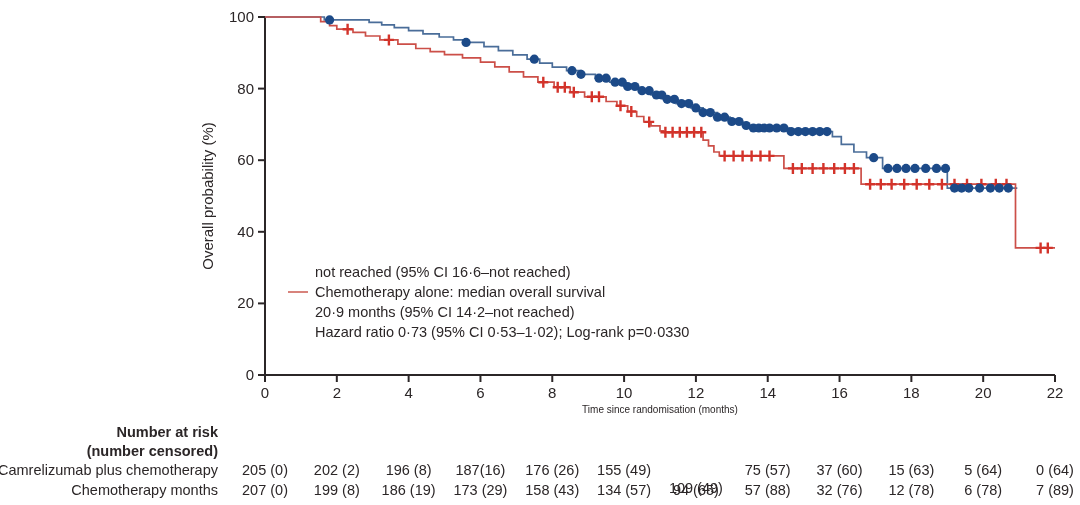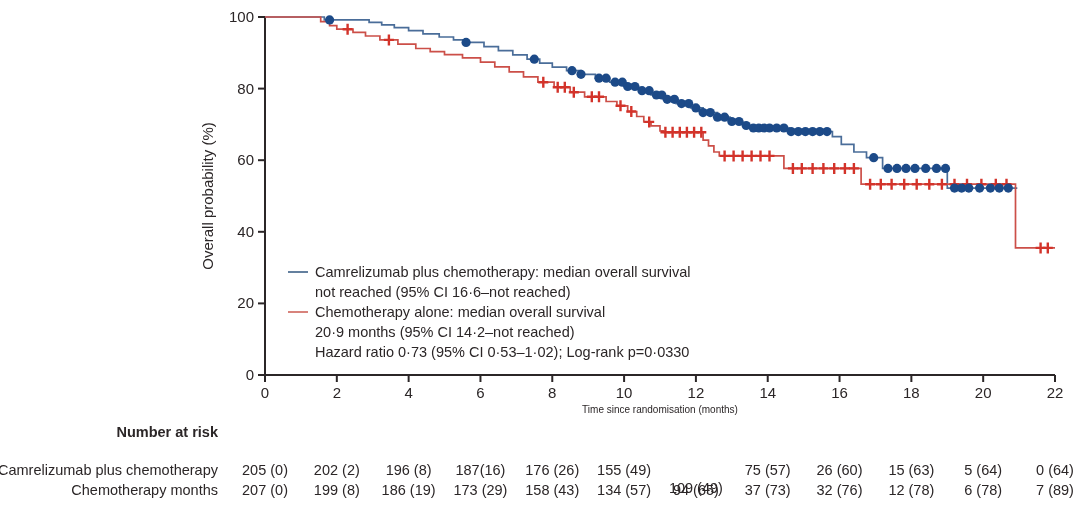--- a/index.html
+++ b/index.html
@@ -179,61 +179,58 @@
         <circle cx="999.3" cy="188.1" r="4.6" fill="#1c4a88"></circle>
         <circle cx="1008.3" cy="188.1" r="4.6" fill="#1c4a88"></circle>
       </g>
     </svg>
 
   <div class="y-axis-title">Overall probability (%)</div>
   <div class="x-axis-title">Time since randomisation (months)</div>
 
   <div class="legend">
     <div class="lrow">
-      <span class="lswatch" id="swatch-blue" style="background: rgb(100, 128, 159);"></span>
-      <span>Camrelizumab plus chemotherapy: median overall survival</span>
-    </div>
-    <div class="lrow">
       <span>not reached (95% CI 16·6–not reached)</span>
     </div>
     <div class="lrow">
       <span class="lswatch" id="swatch-red" style="background: rgb(216, 131, 124);"></span>
       <span>Chemotherapy alone: median overall survival</span>
     </div>
     <div class="lrow">
       <span>20·9 months (95% CI 14·2–not reached)</span>
     </div>
     <div class="lrow">
       <span>Hazard ratio 0·73 (95% CI 0·53–1·02); Log-rank p=0·0330</span>
     </div>
   </div>
 
   <div class="risk-table" id="risk-table">
     <div class="rt-label rt-bold" style="top:423px;">Number at risk</div>
+    <div class="rt-label rt-bold" style="top:442px;">(number censored)</div>
     <div class="rt-label" style="top:461px;">Camrelizumab plus chemotherapy</div>
     <div class="rt-label" style="top:481px;">Chemotherapy months</div>
   <span class="rt-cell" style="left: 265px; top: 461px;">205 (0)</span>
       <span class="rt-cell" style="left: 336.818px; top: 461px;">202 (2)</span>
       <span class="rt-cell" style="left: 408.636px; top: 461px;">196 (8)</span>
       <span class="rt-cell" style="left: 480.455px; top: 461px;">187(16)</span>
       <span class="rt-cell" style="left: 552.273px; top: 461px;">176 (26)</span>
       <span class="rt-cell" style="left: 624.091px; top: 461px;">155 (49)</span>
       <span class="rt-cell" style="left: 695.909px; top: 479px;">109 (49)</span>
       <span class="rt-cell" style="left: 767.727px; top: 461px;">75 (57)</span>
-      <span class="rt-cell" style="left: 839.545px; top: 461px;">26 (60)</span>
+      <span class="rt-cell" style="left: 839.545px; top: 461px;">37 (60)</span>
       <span class="rt-cell" style="left: 911.364px; top: 461px;">15 (63)</span>
       <span class="rt-cell" style="left: 983.182px; top: 461px;">5 (64)</span>
       <span class="rt-cell" style="left: 1055px; top: 461px;">0 (64)</span>
       <span class="rt-cell" style="left: 265px; top: 481px;">207 (0)</span>
       <span class="rt-cell" style="left: 336.818px; top: 481px;">199 (8)</span>
       <span class="rt-cell" style="left: 408.636px; top: 481px;">186 (19)</span>
       <span class="rt-cell" style="left: 480.455px; top: 481px;">173 (29)</span>
       <span class="rt-cell" style="left: 552.273px; top: 481px;">158 (43)</span>
       <span class="rt-cell" style="left: 624.091px; top: 481px;">134 (57)</span>
       <span class="rt-cell" style="left: 695.909px; top: 481px;">94 (65)</span>
-      <span class="rt-cell" style="left: 767.727px; top: 481px;">37 (73)</span>
+      <span class="rt-cell" style="left: 767.727px; top: 481px;">57 (88)</span>
       <span class="rt-cell" style="left: 839.545px; top: 481px;">32 (76)</span>
       <span class="rt-cell" style="left: 911.364px; top: 481px;">12 (78)</span>
       <span class="rt-cell" style="left: 983.182px; top: 481px;">6 (78)</span>
       <span class="rt-cell" style="left: 1055px; top: 481px;">7 (89)</span>
     </div>
 
 </div>
 
 </body></html>

